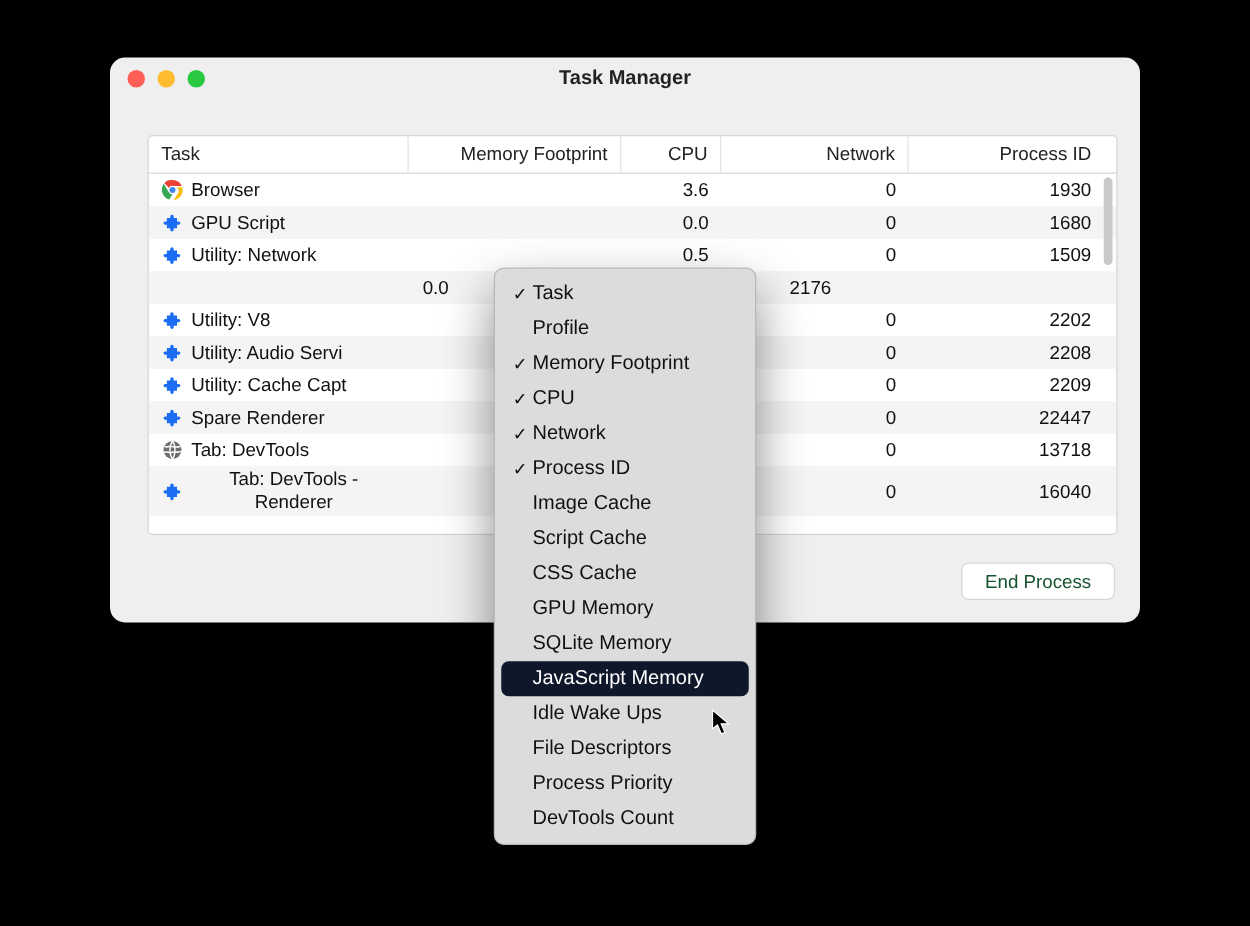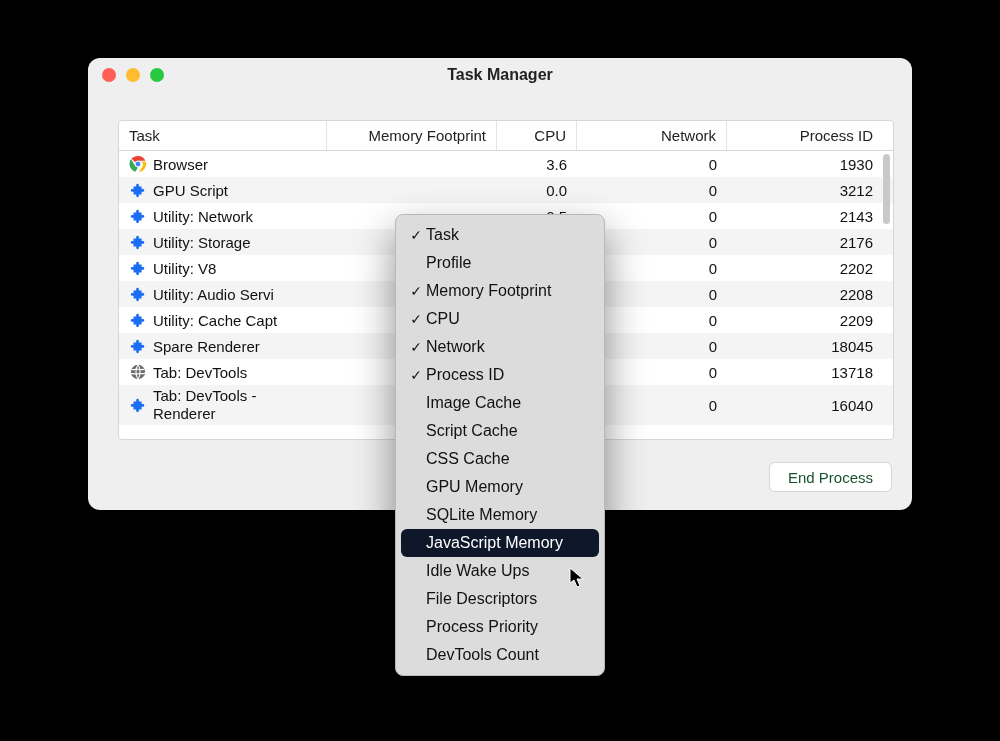--- a/index.html
+++ b/index.html
@@ -7,21 +7,21 @@
   body {
     width:1000px; height:741px;
     background:#000;
     font-family: -apple-system, "Helvetica Neue", Arial, sans-serif;
     font-size:16px;
     color:#111;
     position:relative;
   }
   .window {
     position:absolute;
-    left:88px; top:58px;
+    left:88px; top:46px;
     width:824px; height:452px;
     background:#efefef;
     border-radius:12px;
     box-shadow: 0 20px 60px rgba(0,0,0,0.55);
     overflow:visible;
   }
   .titlebar {
     height:34px;
     display:flex; align-items:center;
     position:relative;
@@ -67,21 +67,21 @@
   .col-pid  { width:156px; justify-content:flex-end; }
   .tbody { }
   .row {
     display:flex;
     height:26px;
     align-items:center;
     font-size:15px;
   }
   .row.alt { background:#f4f4f4; }
   .cell { padding:0 10px; overflow:hidden; white-space:nowrap; }
-  .cell.task { width:208px; display:flex; align-items:center; gap:6px; }
+  .cell.task { width:208px; display:flex; align-items:center; gap:6px;text-align:center; }
   .cell.mem  { width:170px; text-align:right; }
   .cell.cpu  { width:80px;  text-align:right; }
   .cell.net  { width:150px; text-align:right; }
   .cell.pid  { width:156px; text-align:right; }
   .icon { width:18px; height:18px; flex:0 0 18px; display:flex; align-items:center; justify-content:center; }
   .scrollbar {
     position:absolute; right:3px; top:33px;
     width:7px; height:70px;
     background:#c9c9c9; border-radius:4px;
   }
@@ -181,45 +181,37 @@
             <span class="icon">
               <svg viewBox="0 0 20 20" width="18" height="18">
                 <path d="M5 6h3V4.5a1.5 1.5 0 1 1 3 0V6h3v3h1.5a1.5 1.5 0 1 1 0 3H14v3h-3v1.5a1.5 1.5 0 1 1-3 0V15H5v-3H3.5a1.5 1.5 0 1 1 0-3H5z" fill="#1b6ef3"></path>
               </svg>
             </span>
             <span>GPU Script</span>
           </div>
           <div class="cell mem"></div>
           <div class="cell cpu">0.0</div>
           <div class="cell net">0</div>
-          <div class="cell pid">3212</div>
+          <div class="cell pid">1680</div>
         </div>
         <div class="row">
           <div class="cell task">
             <span class="icon">
               <svg viewBox="0 0 20 20" width="18" height="18">
                 <path d="M5 6h3V4.5a1.5 1.5 0 1 1 3 0V6h3v3h1.5a1.5 1.5 0 1 1 0 3H14v3h-3v1.5a1.5 1.5 0 1 1-3 0V15H5v-3H3.5a1.5 1.5 0 1 1 0-3H5z" fill="#1b6ef3"></path>
               </svg>
             </span>
             <span>Utility: Network</span>
           </div>
           <div class="cell mem"></div>
           <div class="cell cpu">0.5</div>
           <div class="cell net">0</div>
-          <div class="cell pid">2143</div>
+          <div class="cell pid">1509</div>
         </div>
         <div class="row alt">
-          <div class="cell task">
-            <span class="icon">
-              <svg viewBox="0 0 20 20" width="18" height="18">
-                <path d="M5 6h3V4.5a1.5 1.5 0 1 1 3 0V6h3v3h1.5a1.5 1.5 0 1 1 0 3H14v3h-3v1.5a1.5 1.5 0 1 1-3 0V15H5v-3H3.5a1.5 1.5 0 1 1 0-3H5z" fill="#1b6ef3"></path>
-              </svg>
-            </span>
-            <span>Utility: Storage</span>
-          </div>
           <div class="cell mem"></div>
           <div class="cell cpu">0.0</div>
           <div class="cell net">0</div>
           <div class="cell pid">2176</div>
         </div>
         <div class="row">
           <div class="cell task">
             <span class="icon">
               <svg viewBox="0 0 20 20" width="18" height="18">
                 <path d="M5 6h3V4.5a1.5 1.5 0 1 1 3 0V6h3v3h1.5a1.5 1.5 0 1 1 0 3H14v3h-3v1.5a1.5 1.5 0 1 1-3 0V15H5v-3H3.5a1.5 1.5 0 1 1 0-3H5z" fill="#1b6ef3"></path>
@@ -265,21 +257,21 @@
             <span class="icon">
               <svg viewBox="0 0 20 20" width="18" height="18">
                 <path d="M5 6h3V4.5a1.5 1.5 0 1 1 3 0V6h3v3h1.5a1.5 1.5 0 1 1 0 3H14v3h-3v1.5a1.5 1.5 0 1 1-3 0V15H5v-3H3.5a1.5 1.5 0 1 1 0-3H5z" fill="#1b6ef3"></path>
               </svg>
             </span>
             <span>Spare Renderer</span>
           </div>
           <div class="cell mem"></div>
           <div class="cell cpu">0.0</div>
           <div class="cell net">0</div>
-          <div class="cell pid">18045</div>
+          <div class="cell pid">22447</div>
         </div>
         <div class="row">
           <div class="cell task">
             <span class="icon">
               <svg viewBox="0 0 20 20" width="18" height="18">
                 <circle cx="10" cy="10" r="8" fill="#6d6d6d"></circle>
                 <path d="M3 7c3 1 5-1 7 0s4 0 7 0M2 12c3-1 6 1 8 0s5 1 8-1" stroke="#fff" stroke-width="1.4" fill="none"></path>
                 <path d="M10 2c-3 4-3 12 0 16M10 2c3 4 3 12 0 16" stroke="#fff" stroke-width="1.2" fill="none"></path>
               </svg>
             </span>

